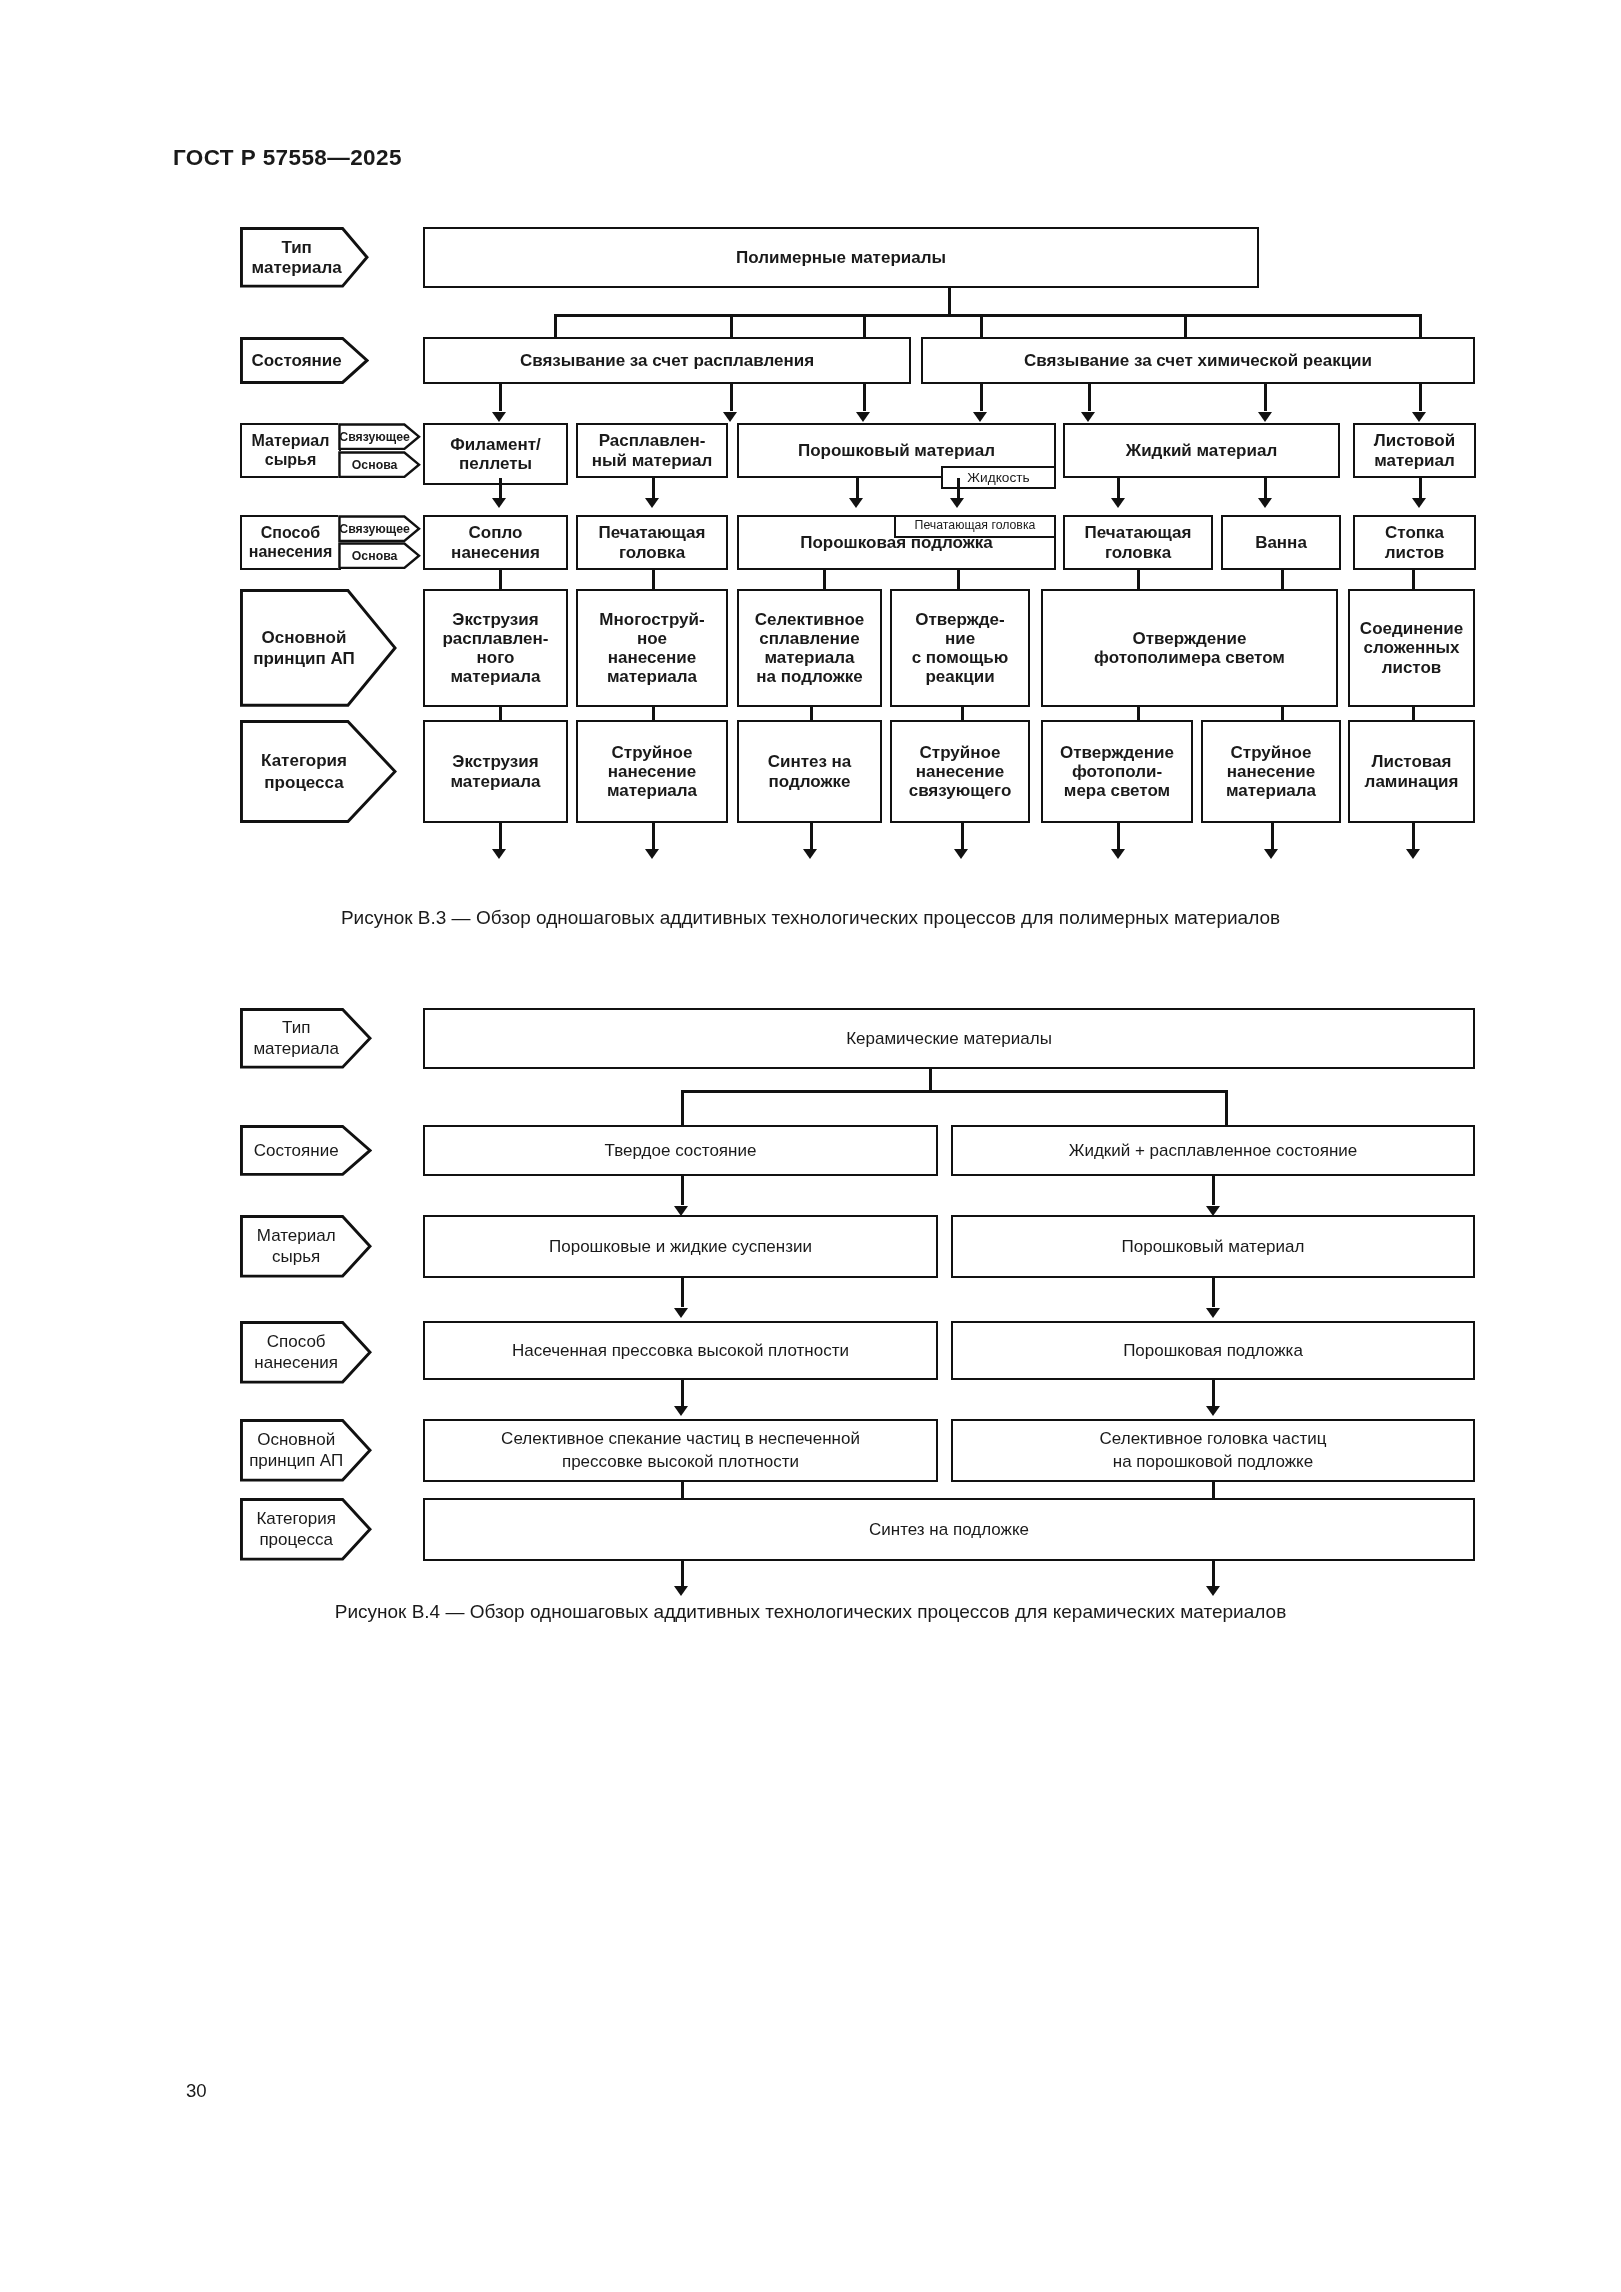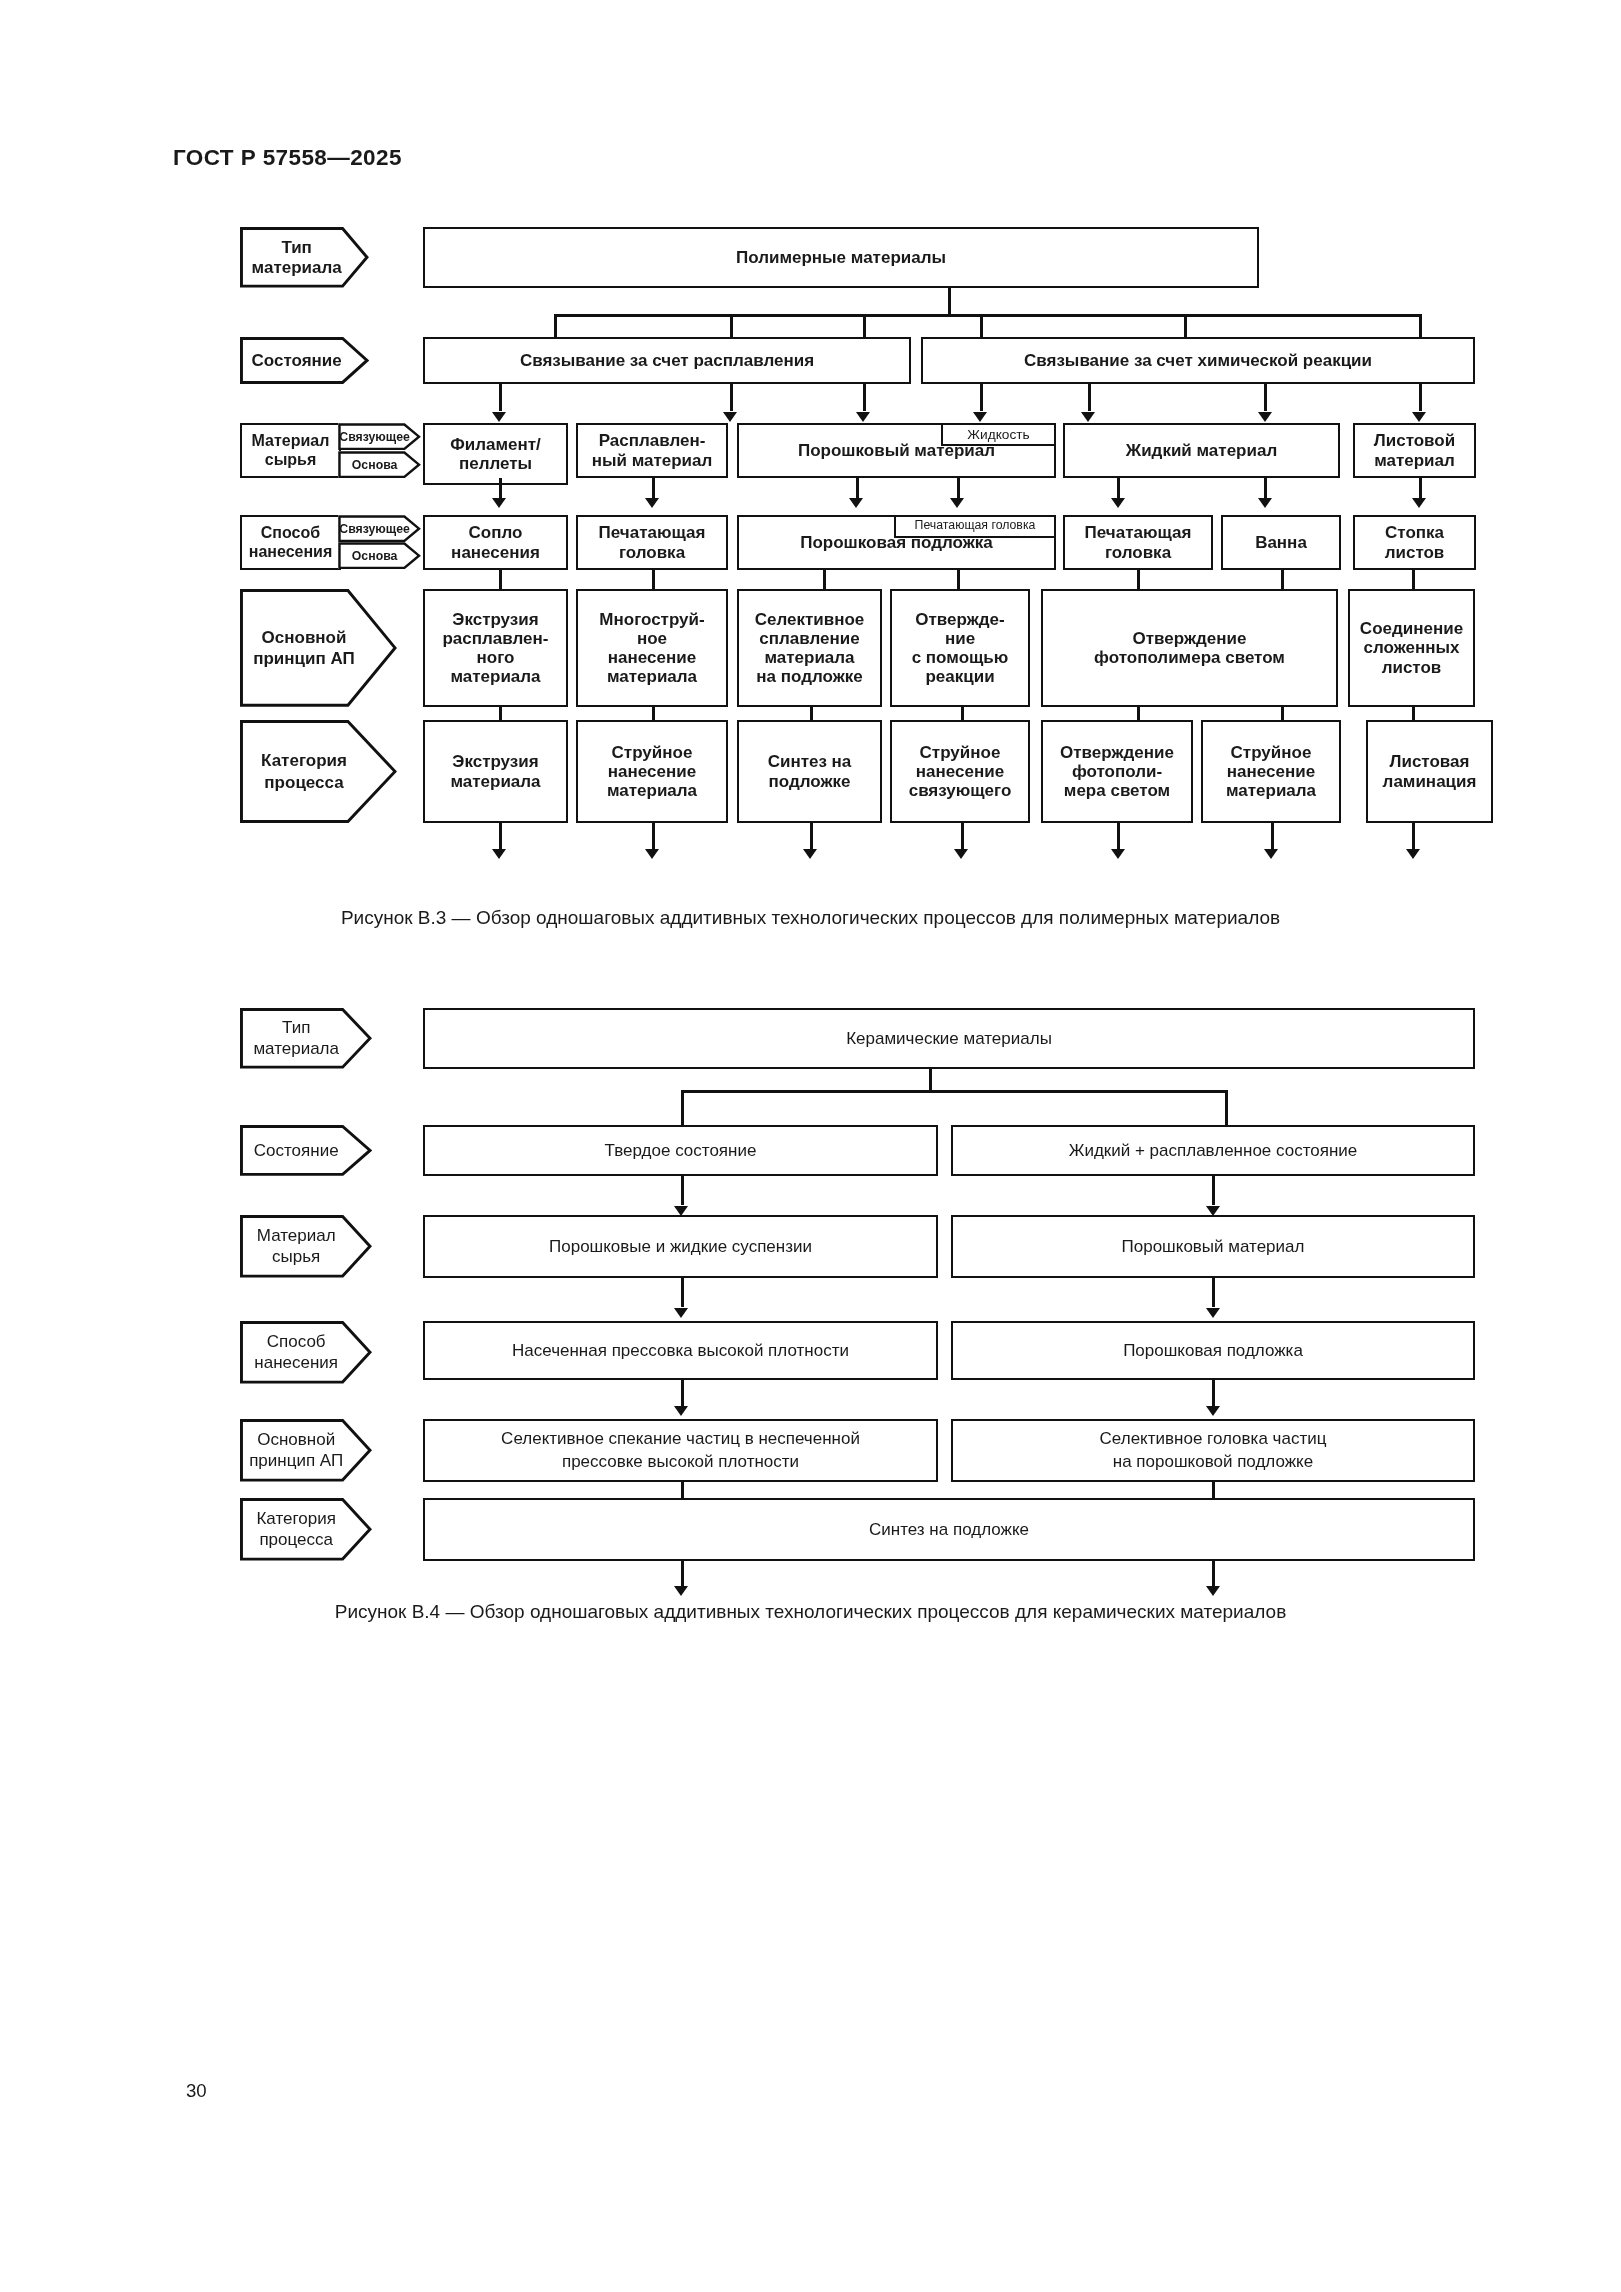--- a/index.html
+++ b/index.html
@@ -57,21 +57,21 @@
 
   .vline{position:absolute;background:#111;width:2.5px;}
   .hline{position:absolute;background:#111;height:2.5px;}
   .arrow{
     position:absolute;width:0;height:0;
     border-left:7.8px solid transparent;border-right:7.8px solid transparent;
     border-top:10.8px solid #111;
   }
   .f13{font-size:16px;}
   .f14{font-size:17px;}
-  .f11{font-size:13.7px;}
+  .f11{font-size:13.7px;margin-top:43px;}
   .f10{font-size:12.3px;}
   .bold{font-weight:bold;}
 </style>
 </head>
 <body>
 
 <div class="page">
 
   <div class="doc-header">ГОСТ Р 57558—2025</div>
 
@@ -272,21 +272,21 @@
 подложке</div>
     <div class="box f14 bold" style="left:890px;top:720px;width:140px;height:103px;white-space:pre-line;">Струйное
 нанесение
 связующего</div>
     <div class="box f14 bold" style="left:1041px;top:720px;width:152px;height:103px;white-space:pre-line;">Отверждение
 фотополи-
 мера светом</div>
     <div class="box f14 bold" style="left:1201px;top:720px;width:140px;height:103px;white-space:pre-line;">Струйное
 нанесение
 материала</div>
-    <div class="box f14 bold" style="left:1348px;top:720px;width:127px;height:103px;white-space:pre-line;margin-left:18px;">Листовая
+    <div class="box f14 bold" style="left:1348px;top:720px;width:127px;height:103px;white-space:pre-line;">Листовая
 ламинация</div>
 
     <div class="vline" style="left:499px;top:823px;height:25.5px;"></div>
     <div class="arrow" style="left:492px;top:849px;"></div>
     <div class="vline" style="left:652px;top:823px;height:25.5px;"></div>
     <div class="arrow" style="left:645px;top:849px;"></div>
     <div class="vline" style="left:810px;top:823px;height:25.5px;"></div>
     <div class="arrow" style="left:803px;top:849px;"></div>
     <div class="vline" style="left:961px;top:823px;height:25.5px;"></div>
     <div class="arrow" style="left:954px;top:849px;"></div>

